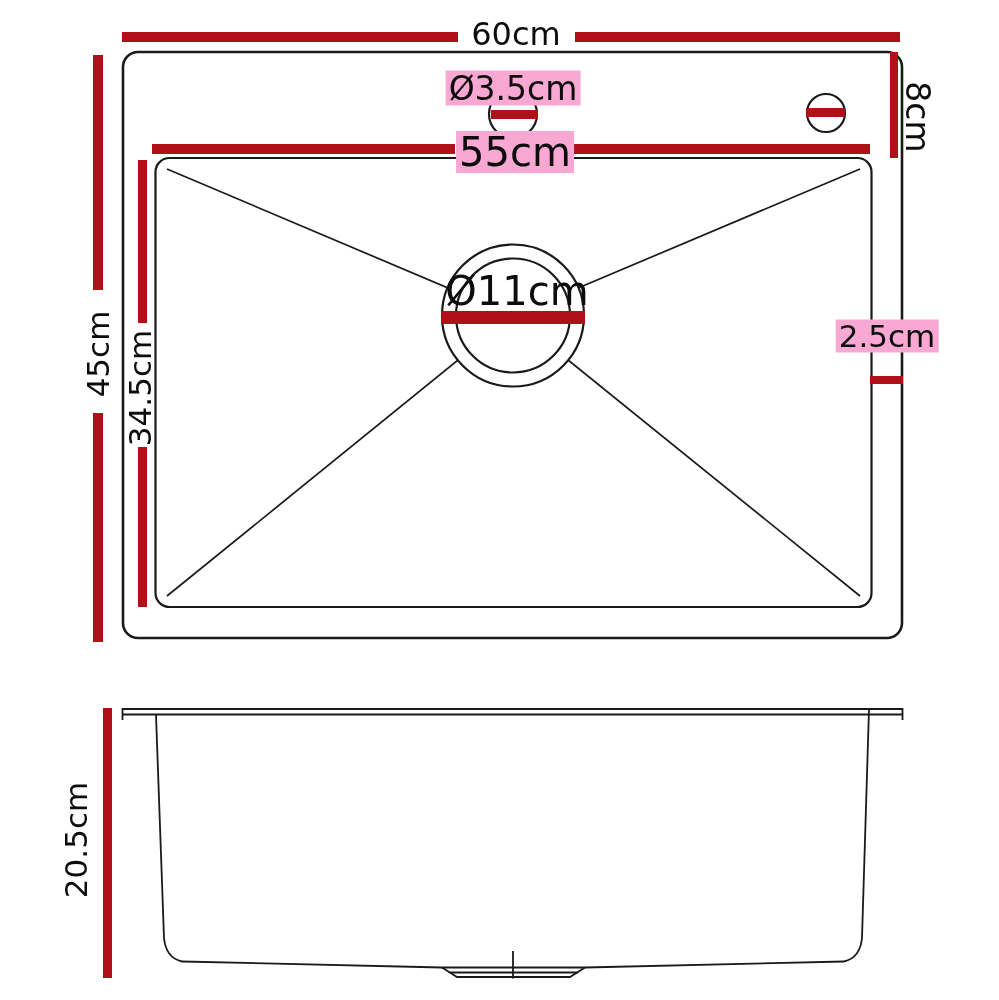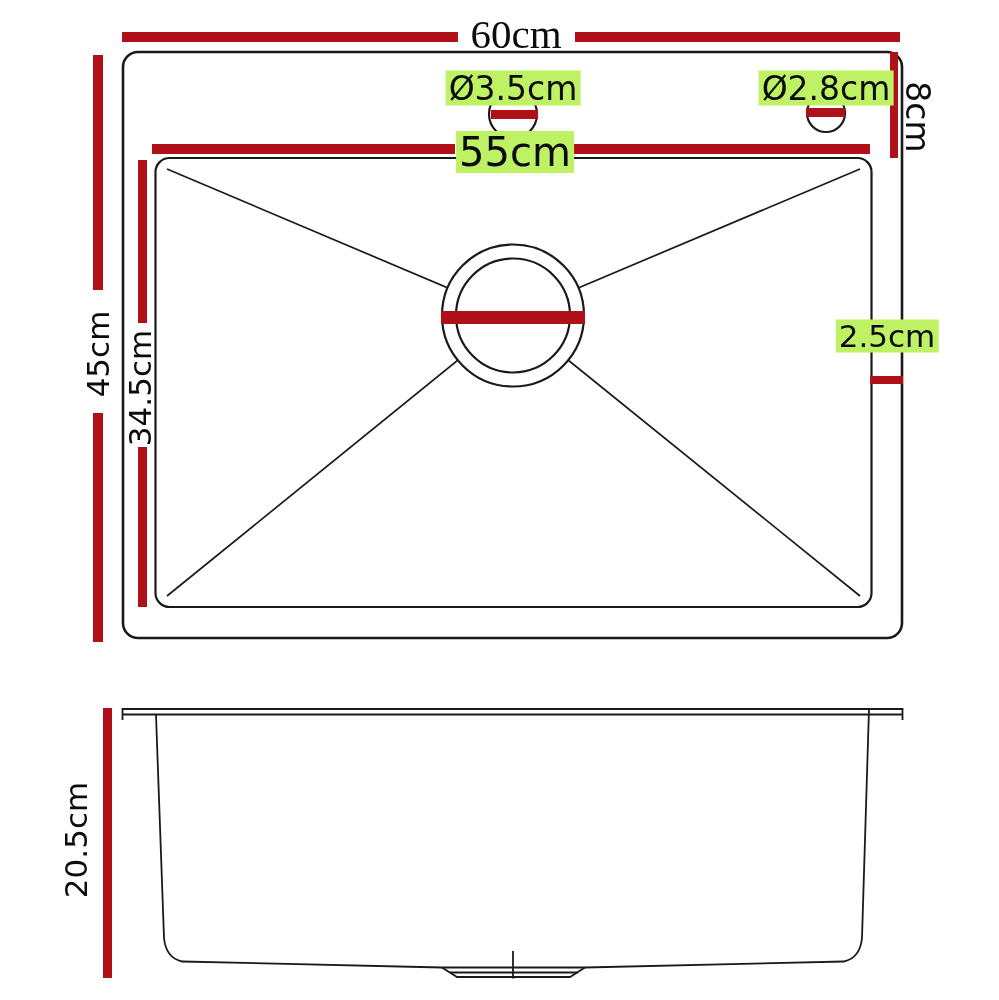--- a/index.html
+++ b/index.html
@@ -9,22 +9,22 @@
     overflow:hidden;
   }
   #lineart{position:absolute;left:0;top:0;z-index:1;}
   .dimbar{position:absolute;background:#b01118;z-index:2;}
   .dimlabel{
     position:absolute;z-index:3;color:#0c0c0c;white-space:nowrap;
     transform:translate(-50%,-50%);line-height:1;letter-spacing:0px;
   }
   .rot-ccw{transform:translate(-50%,-50%) rotate(-90deg);}
   .rot-cw{transform:translate(-50%,-50%) rotate(90deg);}
-  .halo{background:#bef264;padding:1px 3px;}
-  .fs36{font-size:41px;font-family:Liberation Serif, serif;} .fs34{font-size:40px;} .fs33{font-size:33px;} .fs31{font-size:31px;}
+  .halo{background:#f9a8d4;padding:1px 3px;}
+  .fs36{font-size:32px;} .fs34{font-size:40px;} .fs33{font-size:33px;} .fs31{font-size:31px;}
 
   
   .bar-60-left   {left:122px;top:32px;width:336px;height:10px;}
   .bar-60-right  {left:575px;top:32px;width:325px;height:10px;}
   .bar-45-top    {left:93px; top:55px; width:10px;height:235px;}
   .bar-45-bottom {left:93px; top:413px;width:10px;height:229px;}
   .bar-55-left   {left:152px;top:144px;width:303px;height:10px;}
   .bar-55-right  {left:573px;top:144px;width:297px;height:10px;}
   .bar-345-top   {left:138px;top:160px;width:9px;height:163px;}
   .bar-345-bottom{left:138px;top:447px;width:9px;height:160px;}
@@ -91,21 +91,21 @@
   <div class="dimbar bar-345-bottom"></div>
   <div class="dimbar bar-8"></div>
   <div class="dimbar bar-25"></div>
   <div class="dimbar bar-hole-35"></div>
   <div class="dimbar bar-hole-28"></div>
   <div class="dimbar bar-drain-11"></div>
   <div class="dimbar bar-205"></div>
 
   <div class="dimlabel fs36 lbl-60">60cm</div>
   <div class="dimlabel fs33 lbl-o35 halo">Ø3.5cm</div>
-  <div class="dimlabel fs33 lbl-o28 halo">Ø2.8cm</div>
   <div class="dimlabel fs33 lbl-8 rot-cw">8cm</div>
   <div class="dimlabel fs34 lbl-55 halo">55cm</div>
   <div class="dimlabel fs31 lbl-45 rot-ccw">45cm</div>
   <div class="dimlabel fs31 lbl-345 rot-ccw">34.5cm</div>
+  <div class="dimlabel fs34 lbl-o11">Ø11cm</div>
   <div class="dimlabel fs31 lbl-25 halo">2.5cm</div>
   <div class="dimlabel fs31 lbl-205 rot-ccw">20.5cm</div>
 
 </div>
 
 </body></html>

